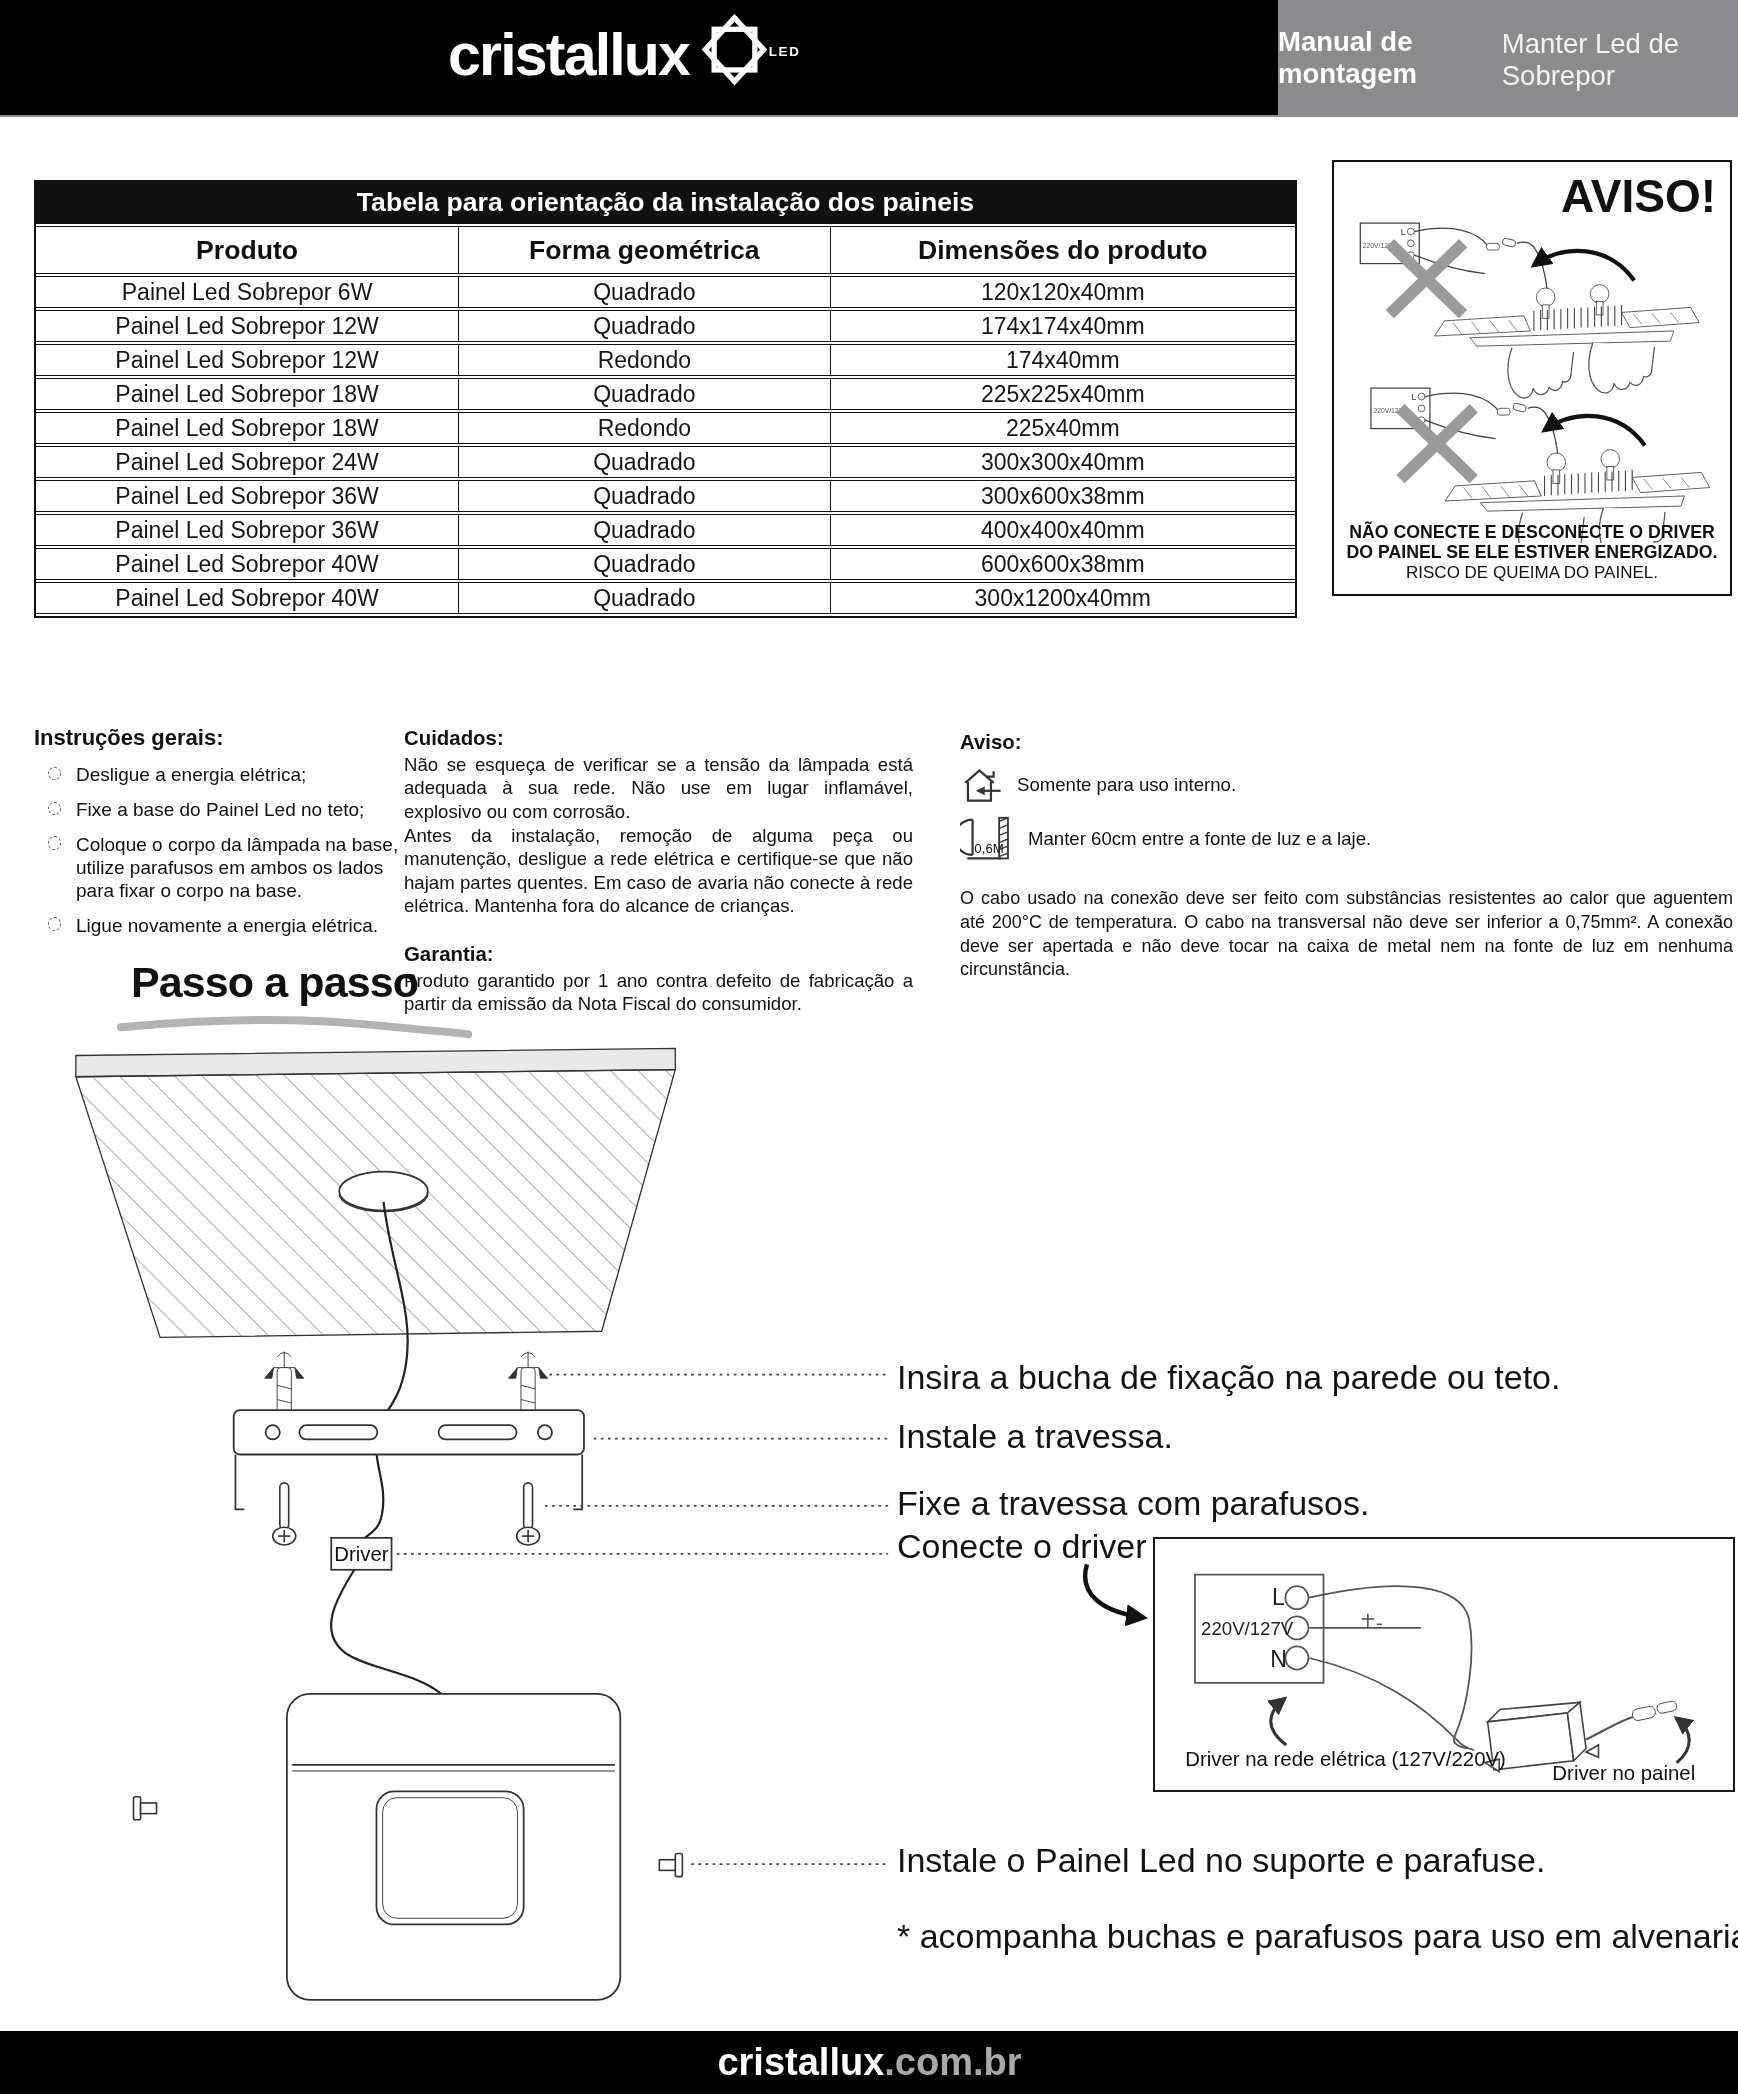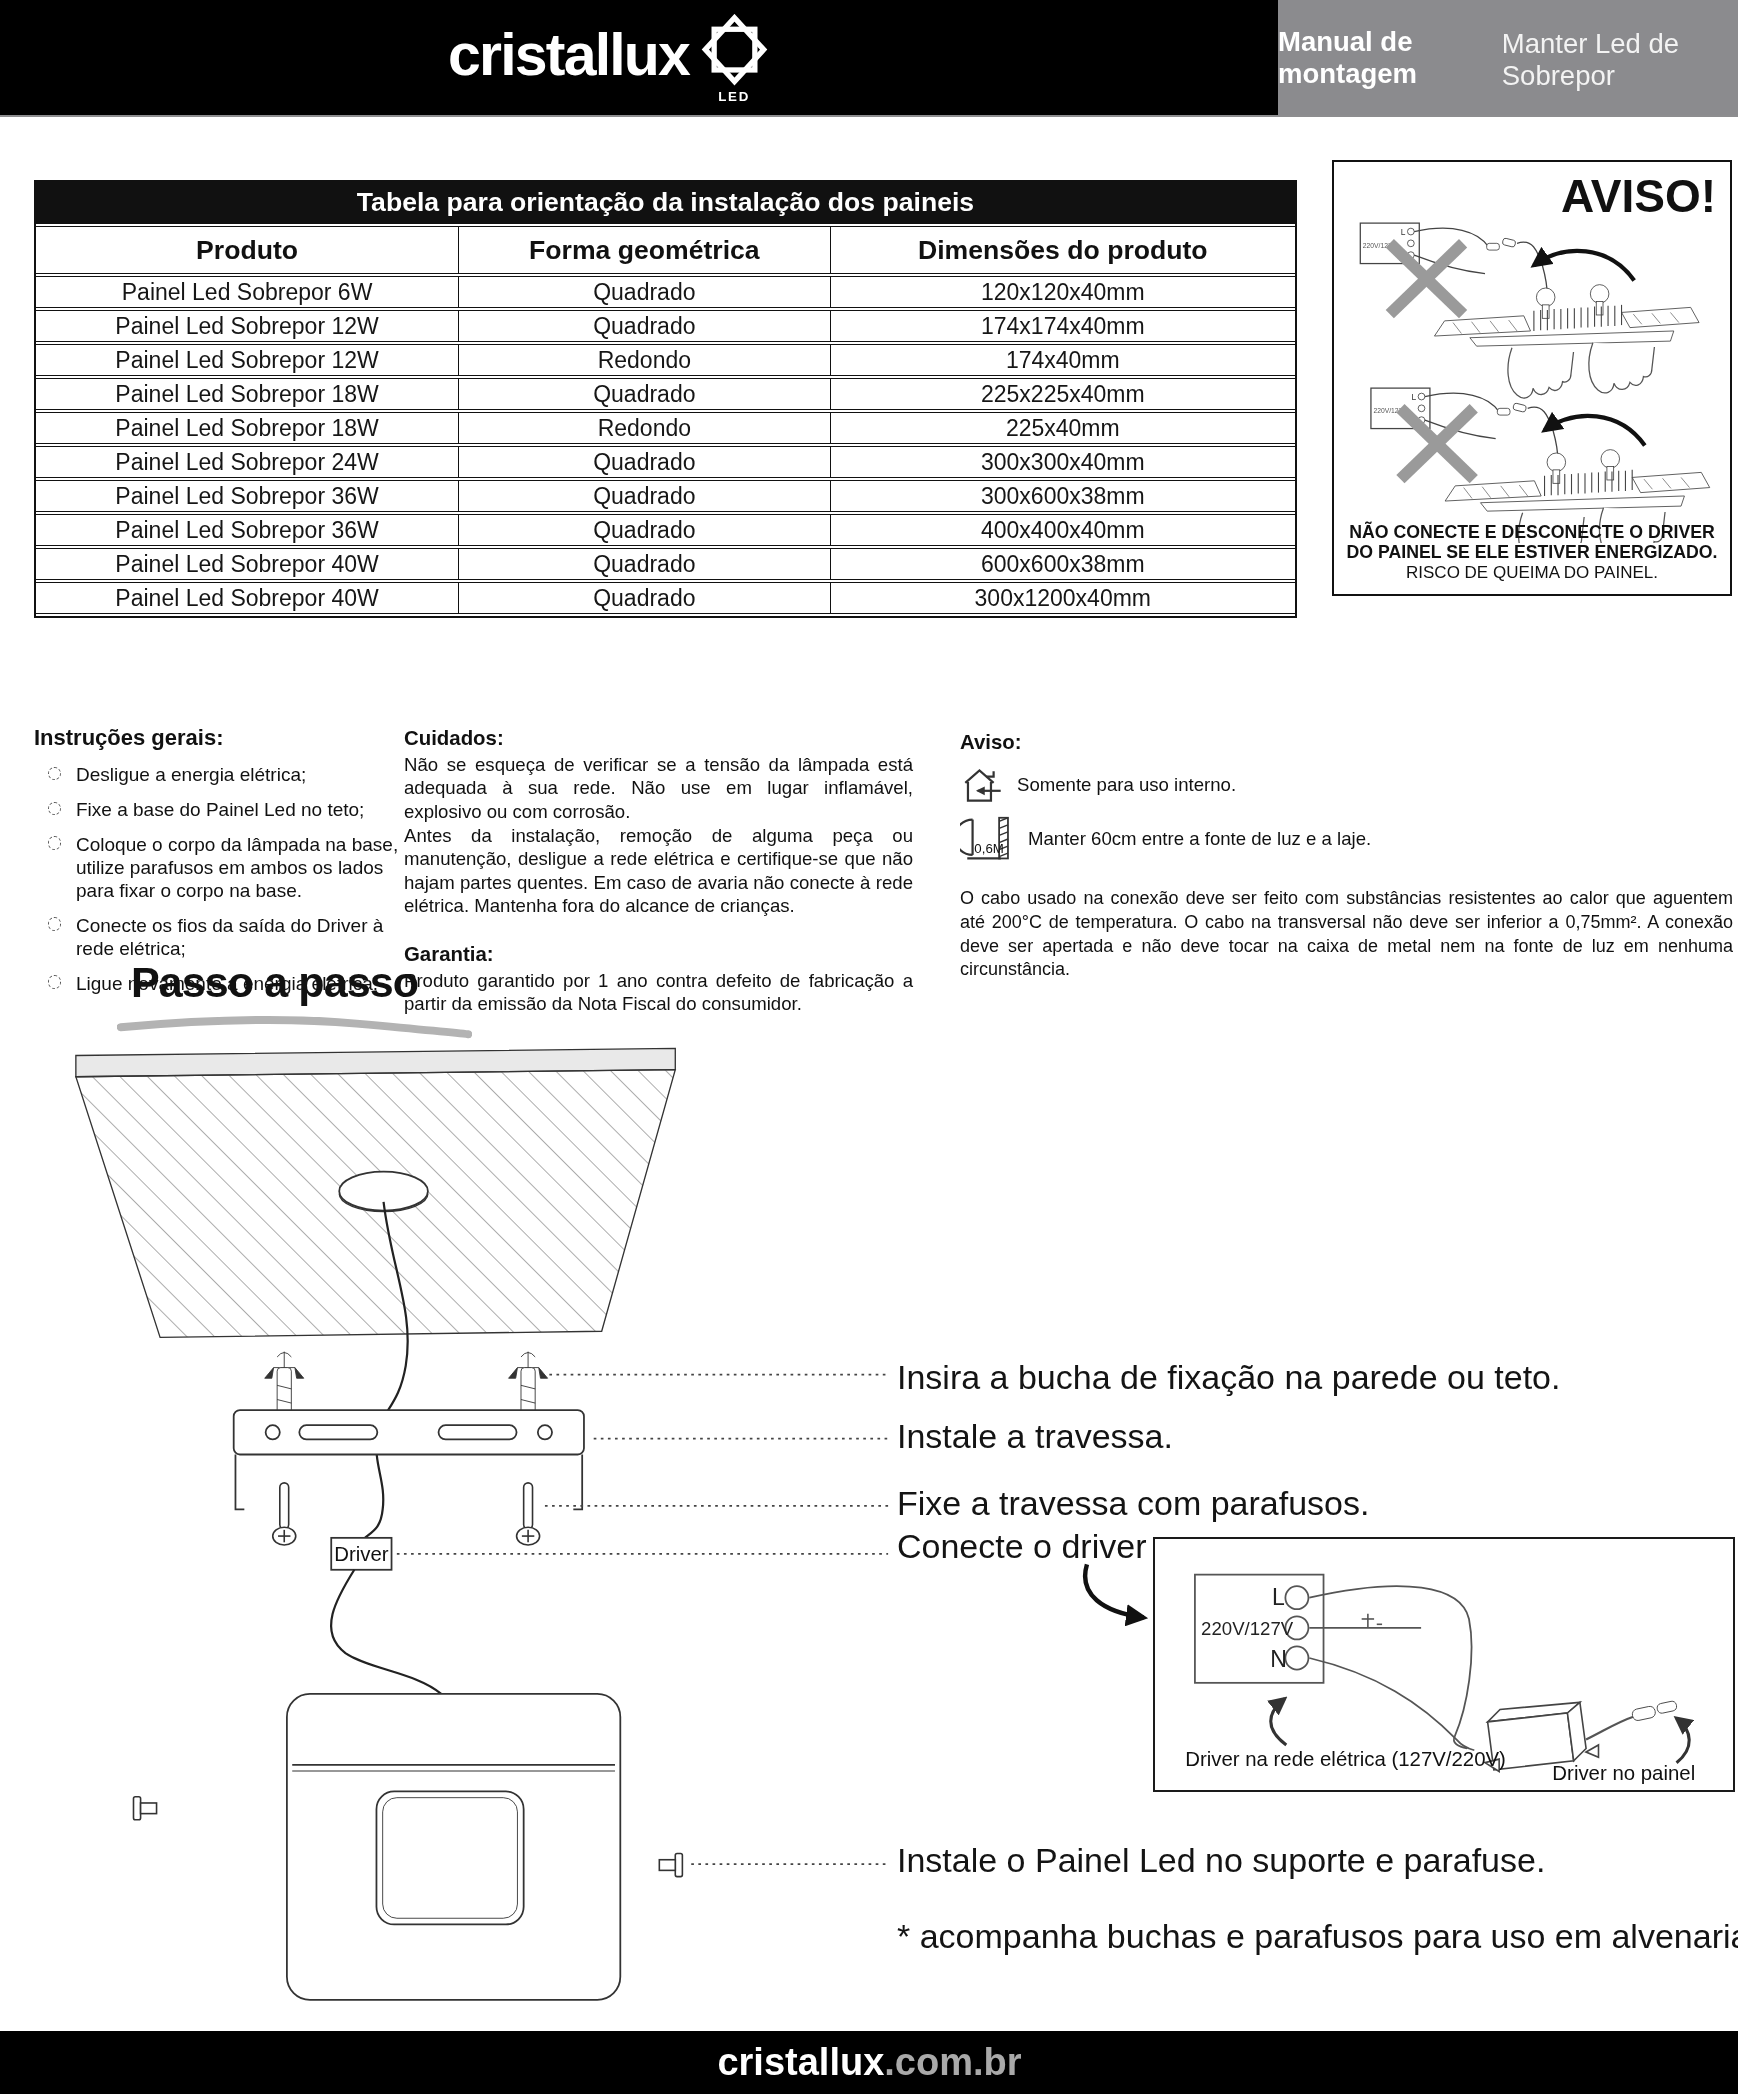--- a/index.html
+++ b/index.html
@@ -3,21 +3,21 @@
 <meta charset="utf-8">
 <style>
   html,body{margin:0;padding:0;background:#fff;}
   #page{position:relative;width:1739px;height:2094px;background:#fff;overflow:hidden;
         font-family:"Liberation Sans","DejaVu Sans",sans-serif;color:#111;}
 
   
   .topbar{position:absolute;left:0;top:0;width:1739px;height:115px;background:#000;border-bottom:2.7px solid #8d8d8f;}
   .logo{position:absolute;left:448px;top:8.9px;display:flex;align-items:flex-start;color:#fff;}
   .logo-text{font-size:59px;font-weight:700;letter-spacing:-1.8px;line-height:92px;}
-  .logo-mark{margin-left:10.6px;display:flex;flex-direction:column;align-items:center;margin-top:5.3px;}
+  .logo-mark{margin-left:10.6px;display:flex;flex-direction:row;align-items:center;margin-top:5.3px;}
   .logo-led{font-size:13.3px;font-weight:700;letter-spacing:1.8px;margin-top:1.8px;}
   .badge{position:absolute;left:1278px;top:0;width:461px;height:115px;background:#8b8b8e;
          display:flex;justify-content:center;align-items:center;color:#fff;}
   .badge-line1{font-size:27.5px;font-weight:700;}
   .badge-line2{font-size:27.5px;font-weight:400;color:#f3f3f3;margin-top:4.4px;}
 
   
   .table-area{position:absolute;left:34px;top:180px;width:1263px;}
   .table-title{background:#111;color:#fff;text-align:center;font-size:26.6px;font-weight:700;height:44px;line-height:44px;}
   .grid-wrap{border:2.7px solid #111;border-top:none;}
@@ -221,21 +221,20 @@
       <div class="aviso-note">RISCO DE QUEIMA DO PAINEL.</div>
     </div>
   </aside>
 
   <section class="sec-instructions">
     <h3>Instruções gerais:</h3>
     <ul>
       <li>Desligue a energia elétrica;</li>
       <li>Fixe a base do Painel Led no teto;</li>
       <li>Coloque o corpo da lâmpada na base, utilize parafusos em ambos os lados para fixar o corpo na base.</li>
-      <li>Conecte os fios da saída do Driver à rede elétrica;</li>
       <li>Ligue novamente a energia elétrica.</li>
     </ul>
   </section>
 
   <section class="sec-care">
     <h4>Cuidados:</h4>
     <p>Não se esqueça de verificar se a tensão da lâmpada está adequada à sua rede. Não use em lugar inflamável, explosivo ou com corrosão.</p>
     <p>Antes da instalação, remoção de alguma peça ou manutenção, desligue a rede elétrica e certifique-se que não hajam partes quentes. Em caso de avaria não conecte à rede elétrica. Mantenha fora do alcance de crianças.</p>
     <div class="warranty-block">
       <h4>Garantia:</h4>

